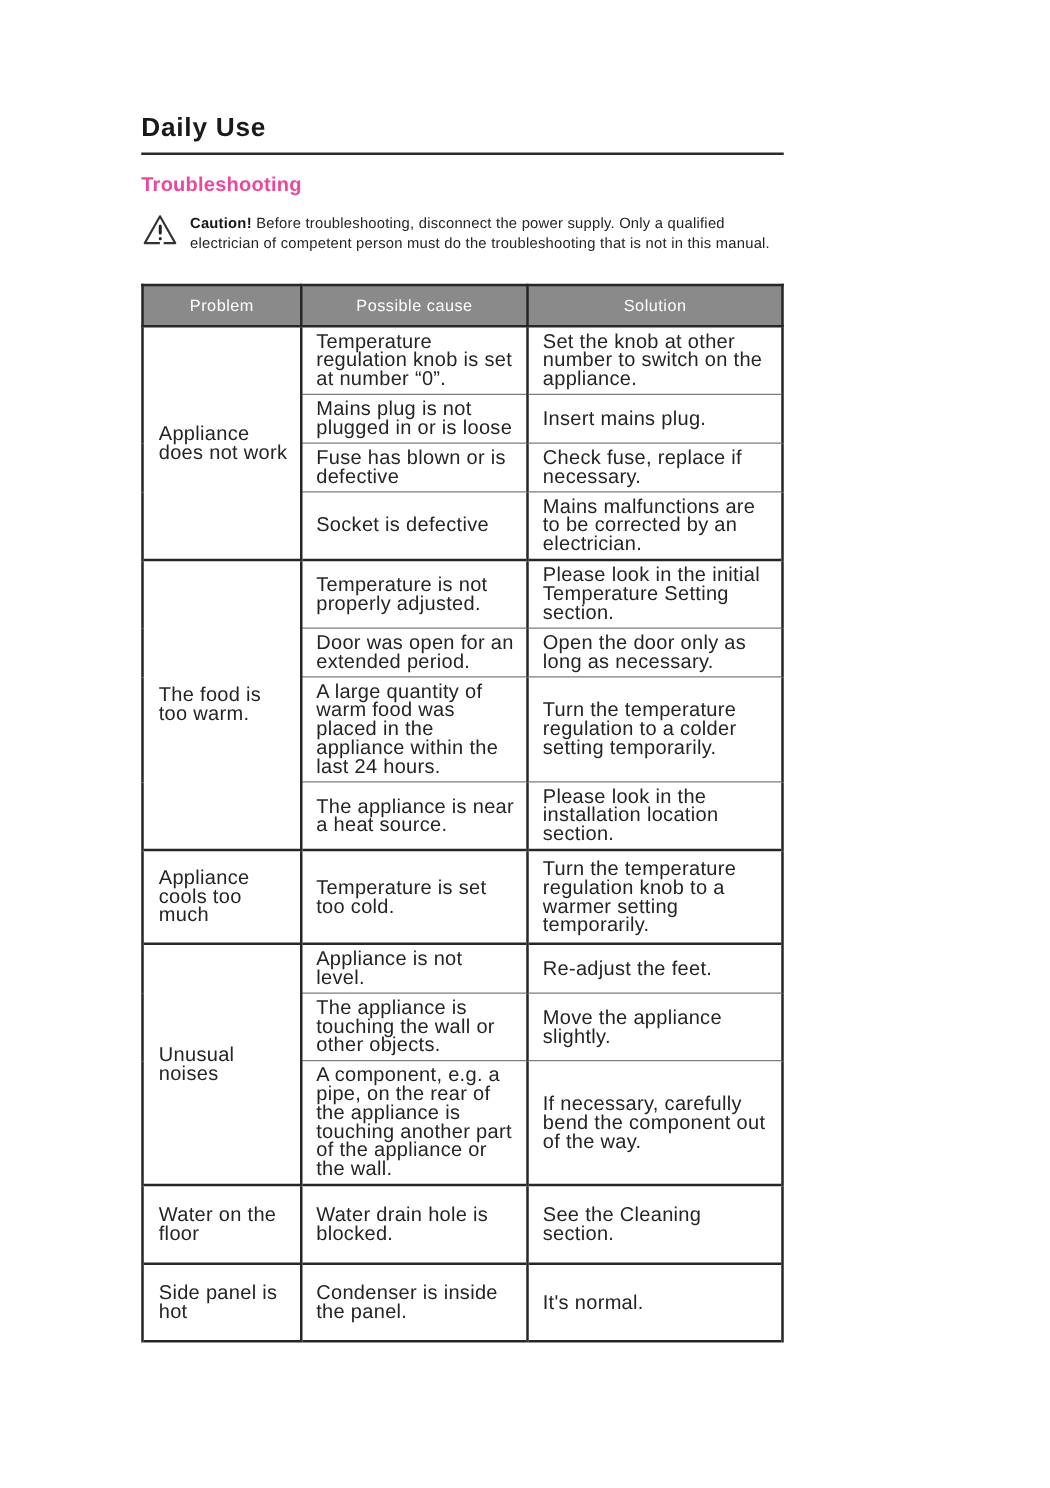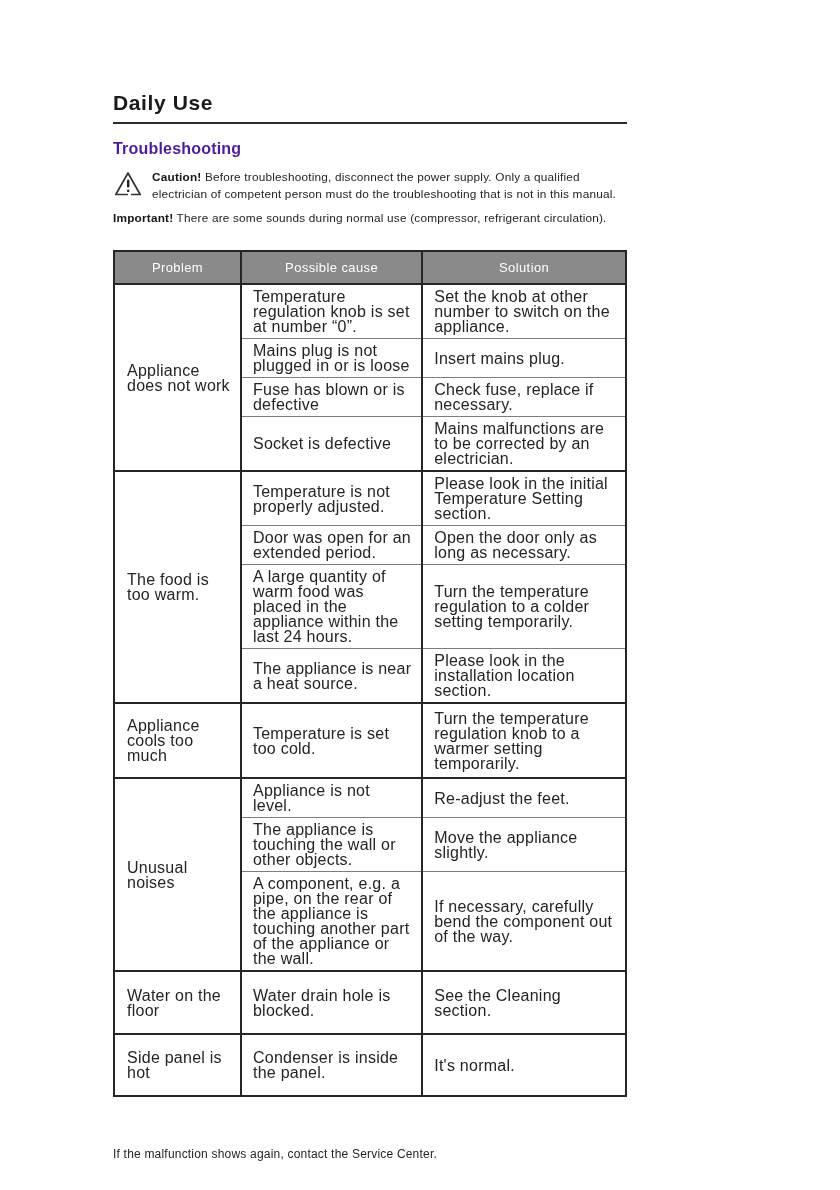--- a/index.html
+++ b/index.html
@@ -25,21 +25,21 @@
   .title-rule{
     margin-top:7px;
     border:none;
     border-top:2px solid #2b2b2b;
   }
   .section-title{
     margin-top:16px;
     font-size:16px;
     font-weight:bold;
     letter-spacing:0.2px;
-    color:#4c1d95;
+    color:#ec4899;
   }
   .caution-row{
     margin-top:11px;
     display:flex;
     align-items:center;
     gap:9px;
   }
   .warn-icon{flex:0 0 30px;padding-top:1px;}
   .caution-text, .important-line, .footer-note{
     font-size:11.8px;
@@ -102,21 +102,20 @@
     <span class="warn-icon">
       <svg width="30" height="28" viewBox="0 0 30 28">
         <path d="M15 3 L27.2 24.5 L2.8 24.5 Z" fill="none" stroke="#333333" stroke-width="1.7" stroke-linejoin="round" stroke-dasharray="34 3 60"></path>
         <rect x="14" y="9.5" width="2.4" height="8" rx="1.2" fill="#222222"></rect>
         <rect x="14" y="19.5" width="2.4" height="2.6" rx="1.2" fill="#222222"></rect>
       </svg>
     </span>
     <span class="caution-text"><b>Caution!</b><span> Before troubleshooting, disconnect the power supply. Only a qualified electrician of competent person must do the troubleshooting that is not in this manual.</span></span>
   </div>
 
-  <div class="important-line"><b>Important!</b><span> There are some sounds during normal use (compressor, refrigerant circulation).</span></div>
 
   <table class="ts">
     <colgroup>
         <col class="c1">
         <col class="c2">
         <col class="c3">
       </colgroup>
     <thead>
       <tr>
         <th>Problem</th>
@@ -183,15 +182,14 @@
           <td>See the Cleaning section.</td>
         </tr>
         <tr class="group-start h62">
           <td rowspan="1" class="problem-cell">Side panel is hot</td>
           <td>Condenser is inside the panel.</td>
           <td>It's normal.</td>
         </tr>
       </tbody>
   </table>
 
-  <div class="footer-note">If the malfunction shows again, contact the Service Center.</div>
 
 </div>
 
 </body></html>

